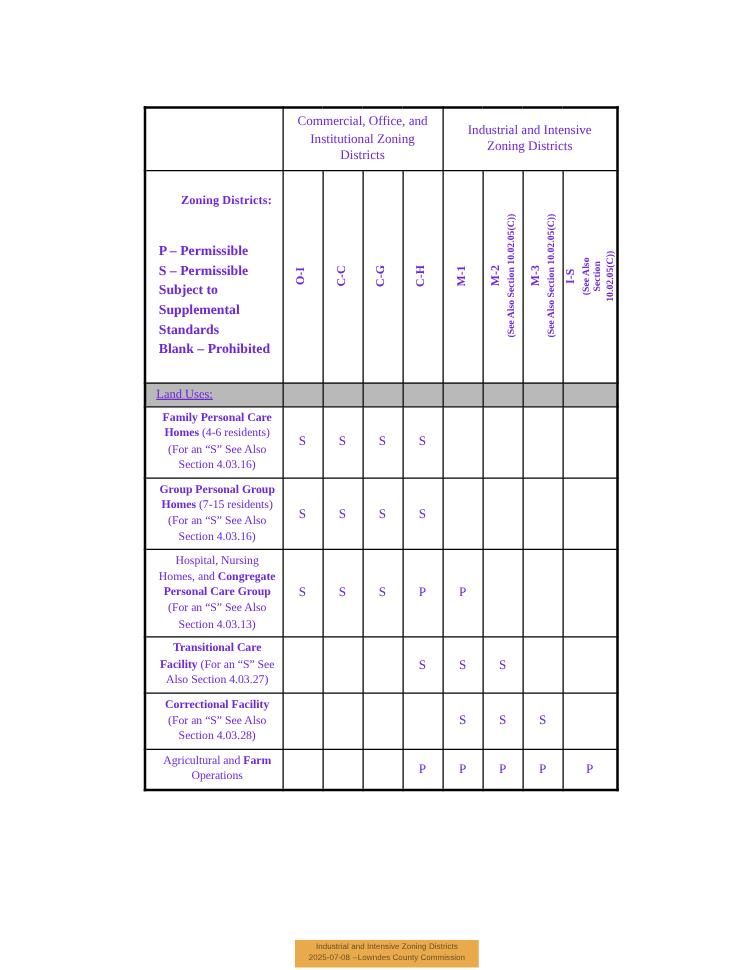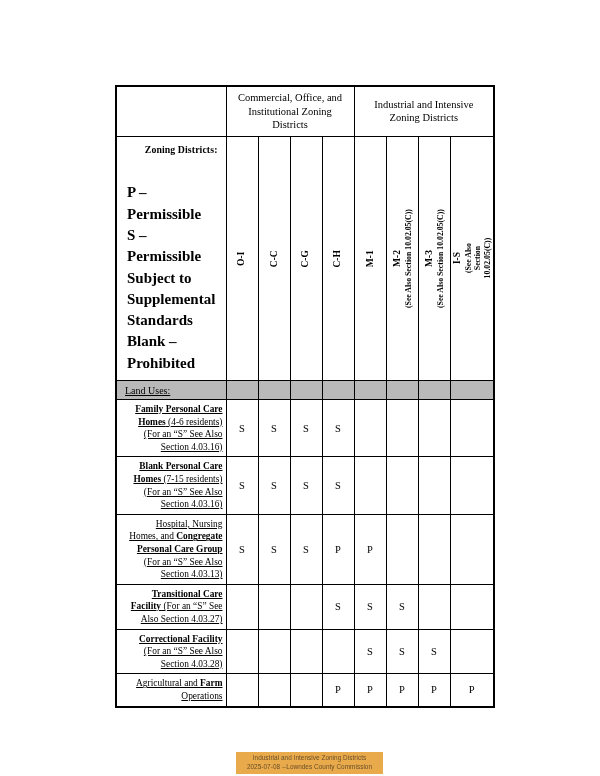--- a/index.html
+++ b/index.html
@@ -17,21 +17,21 @@
   }
 
   
   #zoning-table {
     position: absolute;
     left: 115px;
     top: 85px;
     width: 370px;
     border-collapse: collapse;
     table-layout: fixed;
-    color: #000000;
+    color: #6d28d9;
   }
   #zoning-table td, #zoning-table th {
     border: 1px solid #000;
     padding: 0;
     vertical-align: middle;
     font-weight: normal;
   }
   #zoning-table {
     border: 2px solid #000;
   }
@@ -56,21 +56,21 @@
     line-height: 1.42;
     border-left: 2px solid #000;
   }
   .legend-title {
     text-align: right;
     font-weight: bold;
     font-size: 9.8px;
     margin-bottom: 26px;
     letter-spacing: .1px;
   }
-  .legend-body { font-weight: bold; font-size: 15px; }
+  .legend-body { font-weight: bold; font-size: 11px; }
 
   
   .rot-cell {
     height: 170px;
     position: relative;
     text-align: center;
   }
   .rot-wrap {
     position: absolute;
     left: 0; top: 0; right: 0; bottom: 0;
@@ -105,24 +105,23 @@
   }
   .sec-dark td { background: #b9b9b9; }
   .sec-light td { background: #dcdcdc; }
   .sec-label u { text-decoration: underline; }
 
   
   .use-label {
     padding: 3px 3px 3px 8px !important;
     font-size: 9.4px;
     line-height: 1.34;
-    text-align: right;
+    text-align: center;
     vertical-align: middle;
     border-left: 2px solid #000;
-    text-decoration: underline;
   }
   .use-label b { font-weight: bold; }
   .mark {
     text-align: center;
     font-size: 10.5px;
     vertical-align: middle;
   }
   tr.last-row td { border-bottom: 2px solid #000; }
   .rcol-last { border-right: 2px solid #000; }
 
@@ -236,21 +235,21 @@
           <td class="mark">S</td>
           <td class="mark">S</td>
           <td class="mark">S</td>
           <td class="mark">S</td>
           <td class="mark"></td>
           <td class="mark"></td>
           <td class="mark"></td>
           <td class="mark rcol-last"></td>
         </tr>
         <tr>
-          <td class="use-label"><b>Blank Personal Care Homes</b> (7-15 residents) (For an “S” See Also Section 4.03.16)</td>
+          <td class="use-label"><b>Group Personal Group Homes</b> (7-15 residents) (For an “S” See Also Section 4.03.16)</td>
           <td class="mark">S</td>
           <td class="mark">S</td>
           <td class="mark">S</td>
           <td class="mark">S</td>
           <td class="mark"></td>
           <td class="mark"></td>
           <td class="mark"></td>
           <td class="mark rcol-last"></td>
         </tr>
         <tr>

